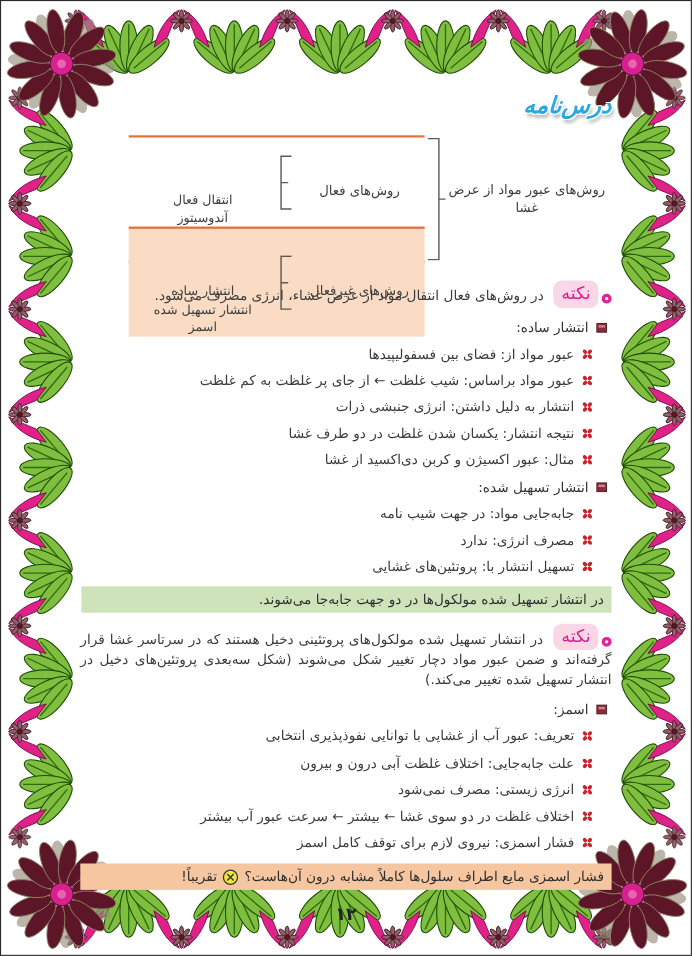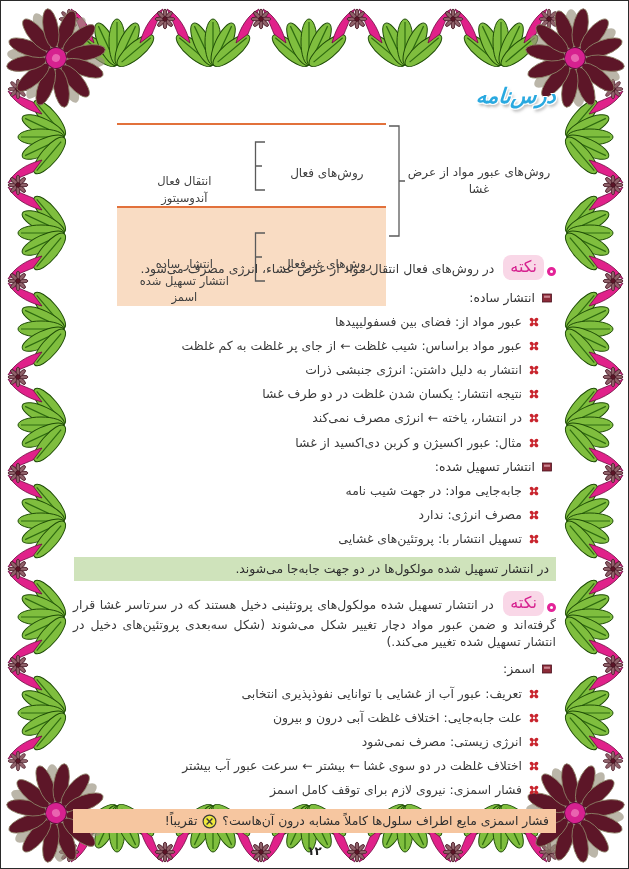--- a/index.html
+++ b/index.html
@@ -57,21 +57,21 @@
   
   .green-bar {
     background:#cfe3bb; padding:3px 7px; margin:9px 0 10px 1px; color:#2f2f2f;
   }
   .orange-bar {
     background:#f6c6a0; padding:3px 7px; margin:10px 0 6px 0; color:#2f2f2f;
     display:flex; align-items:center; gap:5px;
   }
   .orange-bar .x-icon { flex:0 0 auto; }
   
-  .page-num { text-align:center; font-size:12px; color:#222; margin-top:10px; font-weight:bold; }
+  .page-num { text-align:center; font-size:16px; color:#222; margin-top:10px; font-weight:bold; }
 </style>
 </head>
 <body>
 
 <div class="page">
 
   <svg class="border-art" width="629" height="869" viewBox="0 0 629 869" xmlns="http://www.w3.org/2000/svg">
     <defs>
 
       <g id="sdaisy">
@@ -274,26 +274,20 @@
       <li class="sub">
         <svg class="bic">
             <use href="#ic-clover"></use>
           </svg>
         <span>نتیجه انتشار: یکسان شدن غلظت در دو طرف غشا</span>
         </li>
       <li class="sub">
         <svg class="bic">
             <use href="#ic-clover"></use>
           </svg>
-        <span>در انتشار، یاخته ← انرژی مصرف نمی‌کند</span>
-        </li>
-      <li class="sub">
-        <svg class="bic">
-            <use href="#ic-clover"></use>
-          </svg>
         <span>مثال: عبور اکسیژن و کربن دی‌اکسید از غشا</span>
         </li>
     </ul>
 
     
     <ul class="blist">
       <li class="hdr">
         <svg class="bic">
             <use href="#ic-square"></use>
           </svg>

